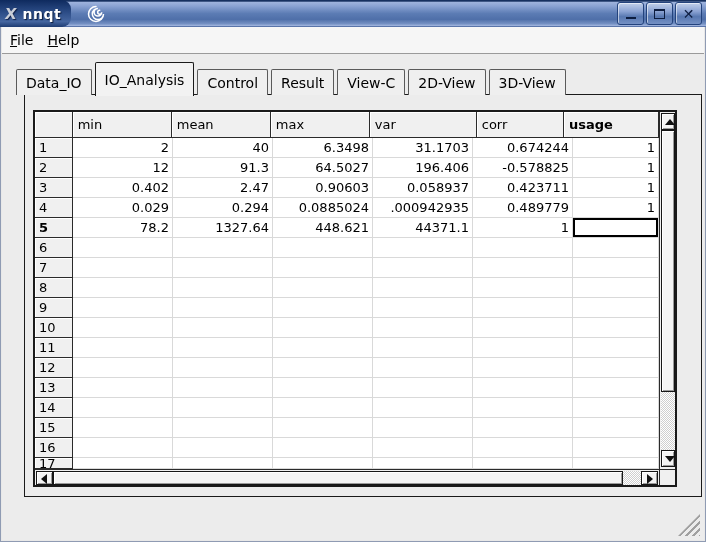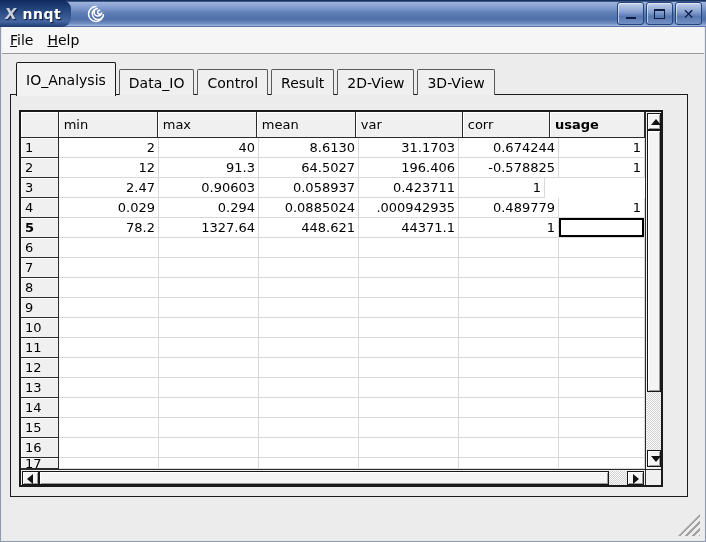--- a/index.html
+++ b/index.html
@@ -34,21 +34,21 @@
   
   .content{position:absolute;left:2px;right:2px;top:54px;bottom:2px;background:#ececec;}
 
   
   .tabbar{position:absolute;left:14px;top:7px;height:34px;display:flex;align-items:flex-end;z-index:3;}
   .tab{background:#efefef;border:1px solid #5a5a5a;border-bottom:none;border-radius:2px 2px 0 0;
     height:26px;margin-right:3px;padding:0 9px;display:flex;align-items:center;font-size:14px;color:#000;box-sizing:border-box;}
   .tab.active{height:34px;background:#f2f2f2;border:1px solid #1a1a1a;border-bottom:none;position:relative;top:1px;}
 
   
-  .panel{position:absolute;left:8px;top:40px;width:678px;height:403px;background:#ececec;
+  .panel{position:absolute;left:22px;top:40px;width:678px;height:403px;background:#ececec;
     border:1px solid #1a1a1a;box-sizing:border-box;z-index:2;}
 
   
   .table-frame{position:absolute;left:8px;top:15px;width:644px;height:377px;border:2px solid #1a1a1a;box-sizing:border-box;background:#fff;overflow:hidden;}
   .tbl-inner{position:absolute;inset:0;}
   .hdr-row{display:flex;height:26px;}
   .hcell{box-sizing:border-box;background:#f0f0f0;border-right:1px solid #2a2a2a;border-bottom:1px solid #2a2a2a;
     box-shadow:inset 1px 1px 0 #ffffff;font-size:13px;display:flex;align-items:center;padding-left:5px;color:#000;}
   .hcell.corner{width:38px;}
   .hcell.bold{font-weight:bold;}
@@ -119,63 +119,65 @@
       </div>
   </div>
 
   <div class="menubar">
       <span class="menu-item"><u>F</u>ile</span>
       <span class="menu-item"><u>H</u>elp</span>
     </div>
 
   <div class="content">
     <div class="tabbar">
+        <div class="tab">Data_IO</div>
         <div class="tab active">IO_Analysis</div>
-        <div class="tab">Data_IO</div>
         <div class="tab">Control</div>
         <div class="tab">Result</div>
+        <div class="tab">View-C</div>
         <div class="tab">2D-View</div>
         <div class="tab">3D-View</div>
       </div>
 
     <div class="panel">
       <div class="table-frame">
         <div class="tbl-inner">
           <div class="hdr-region">
               <div class="hdr-row">
                 <div class="hcell corner"></div>
                 <div class="hcell" style="width: 100px;">min</div>
+                <div class="hcell" style="width: 100px;">mean</div>
                 <div class="hcell" style="width: 100px;">max</div>
-                <div class="hcell" style="width: 100px;">mean</div>
                 <div class="hcell" style="width: 108px;">var</div>
                 <div class="hcell" style="width: 88px;">corr</div>
                 <div class="hcell bold" style="width: 96px;">usage</div>
               </div>
             </div>
           <div class="rows-region">
               <div class="trow">
                 <div class="rhdr">1</div>
                 <div class="dcell" style="width: 100px;">2</div>
                 <div class="dcell" style="width: 100px;">40</div>
-                <div class="dcell" style="width: 100px;">8.6130</div>
+                <div class="dcell" style="width: 100px;">6.3498</div>
                 <div class="dcell" style="width: 100px;">31.1703</div>
                 <div class="dcell" style="width: 100px;">0.674244</div>
                 <div class="dcell" style="width: 86px;">1</div>
               </div>
               <div class="trow">
                 <div class="rhdr">2</div>
                 <div class="dcell" style="width: 100px;">12</div>
                 <div class="dcell" style="width: 100px;">91.3</div>
                 <div class="dcell" style="width: 100px;">64.5027</div>
                 <div class="dcell" style="width: 100px;">196.406</div>
                 <div class="dcell" style="width: 100px;">-0.578825</div>
                 <div class="dcell" style="width: 86px;">1</div>
               </div>
               <div class="trow">
                 <div class="rhdr">3</div>
+                <div class="dcell" style="width: 100px;">0.402</div>
                 <div class="dcell" style="width: 100px;">2.47</div>
                 <div class="dcell" style="width: 100px;">0.90603</div>
                 <div class="dcell" style="width: 100px;">0.058937</div>
                 <div class="dcell" style="width: 100px;">0.423711</div>
                 <div class="dcell" style="width: 86px;">1</div>
               </div>
               <div class="trow">
                 <div class="rhdr">4</div>
                 <div class="dcell" style="width: 100px; padding-left: 24px;">0.029</div>
                 <div class="dcell" style="width: 100px;">0.294</div>

